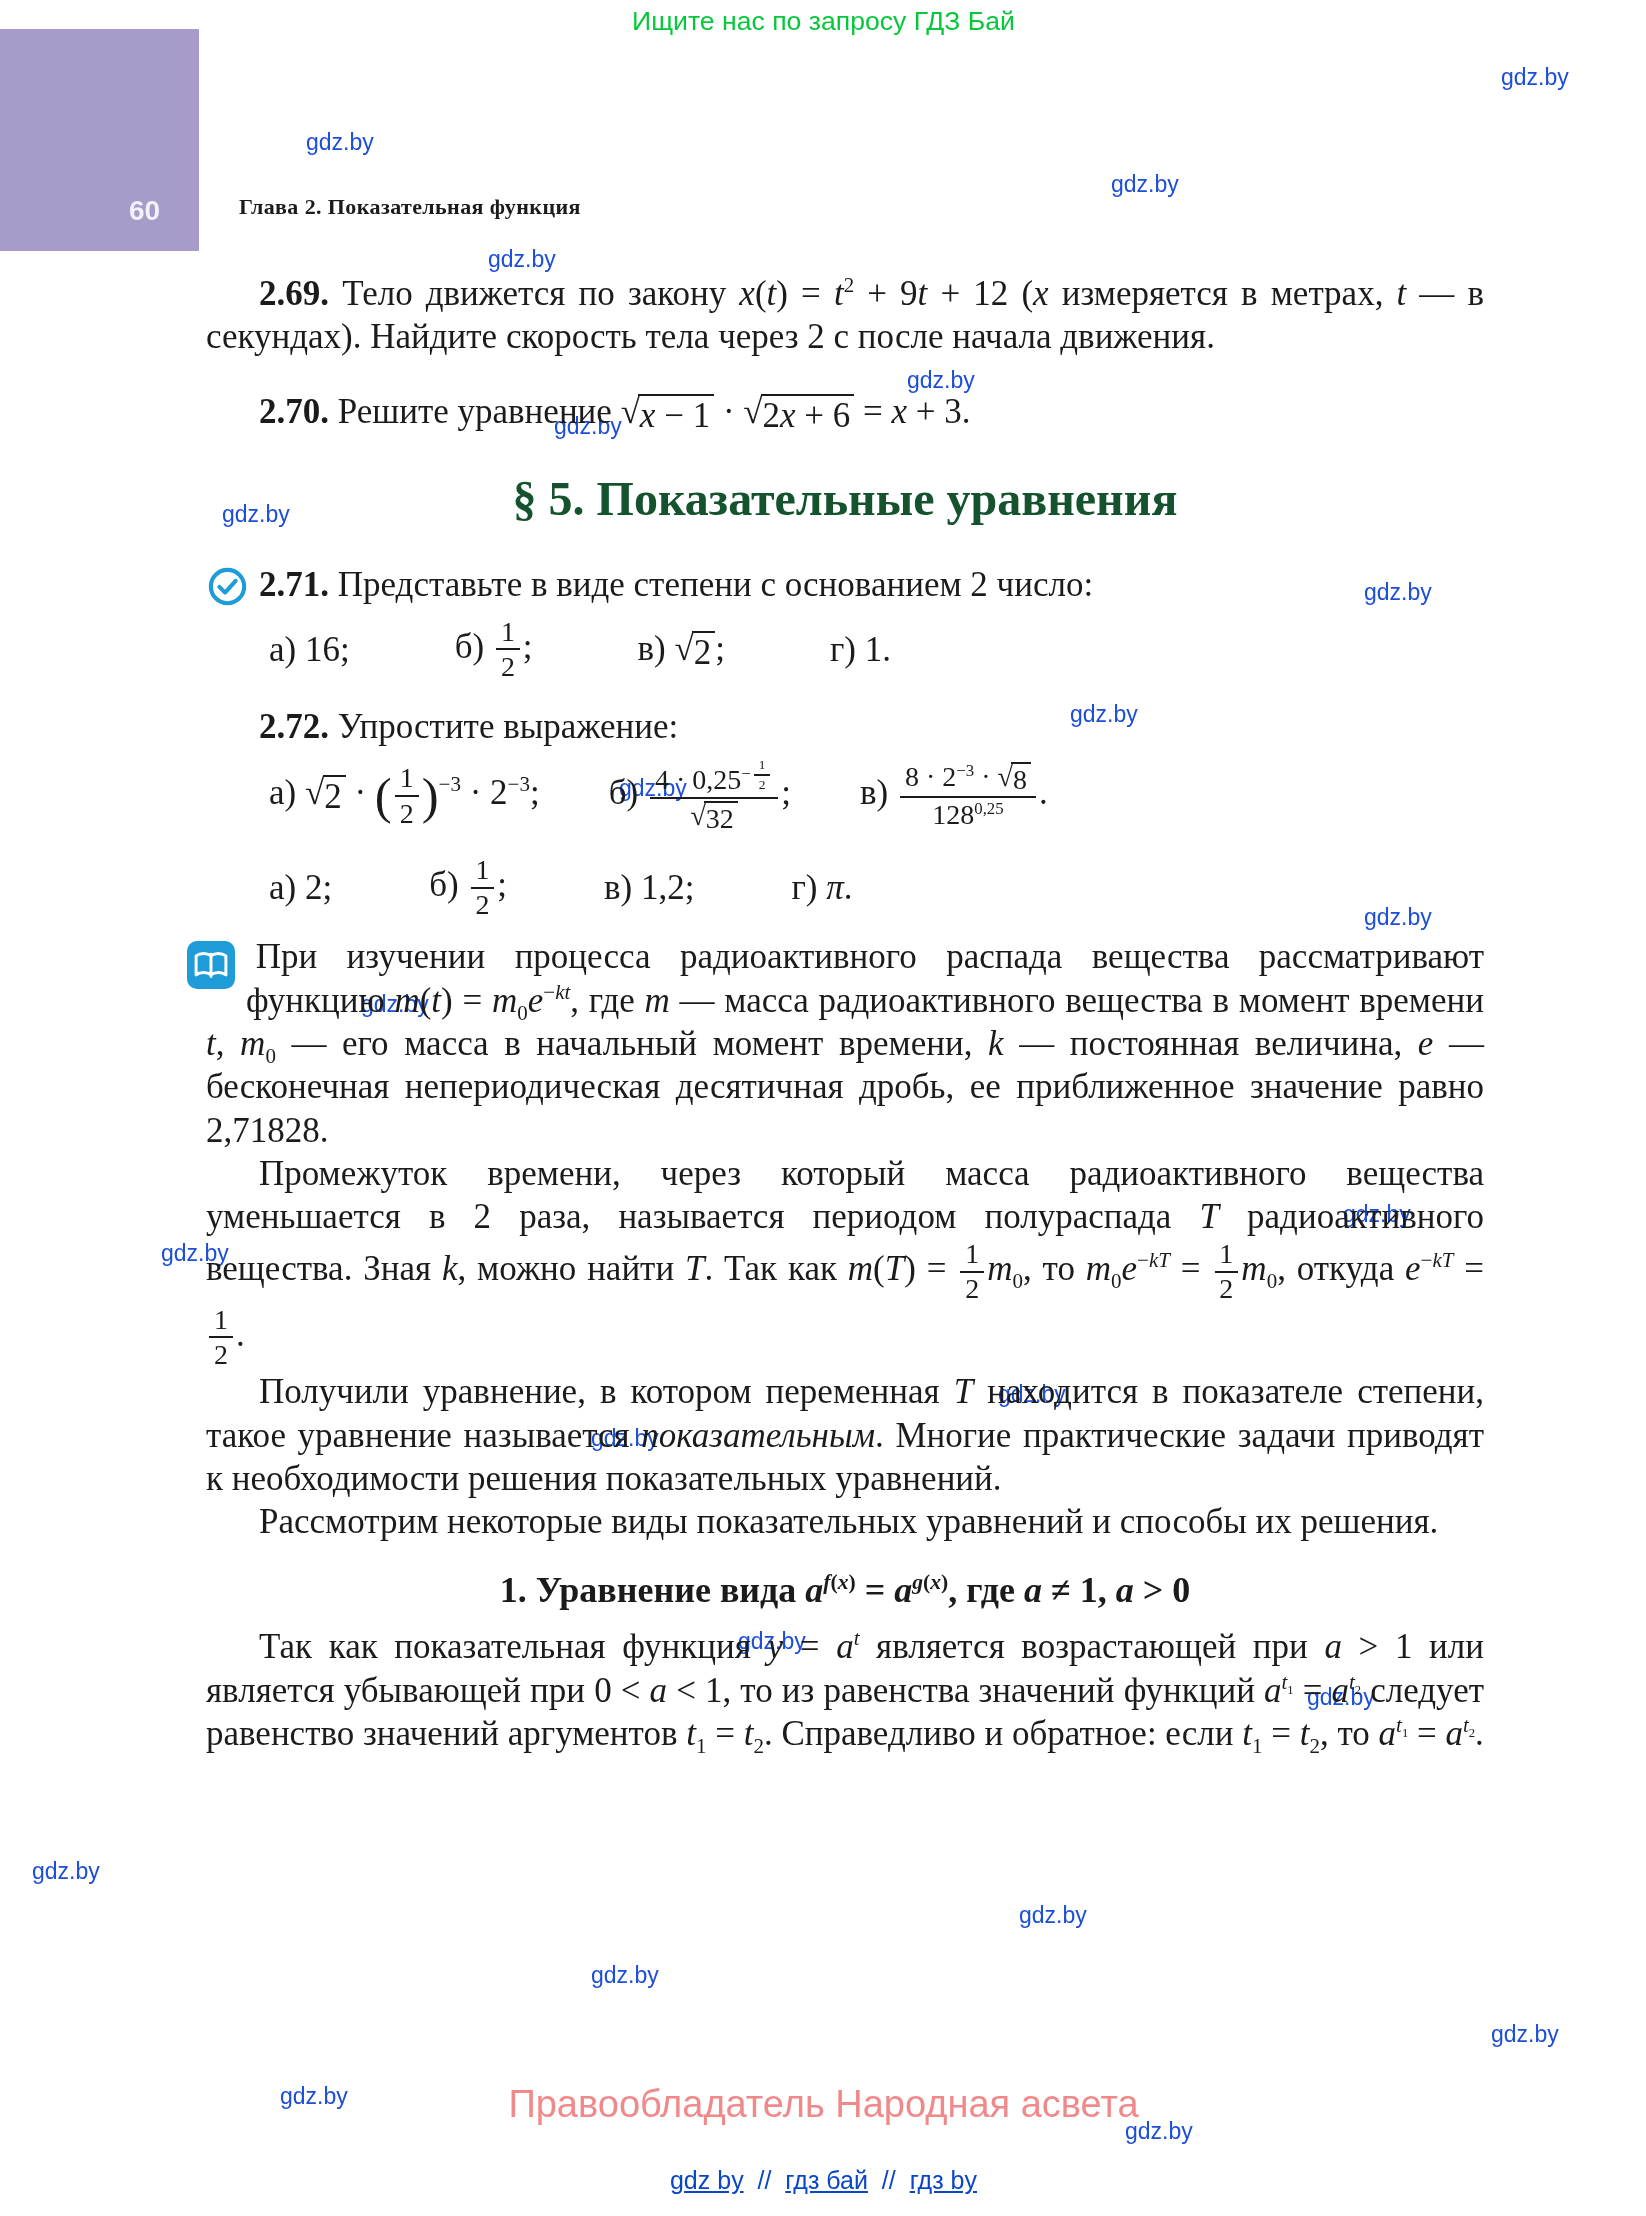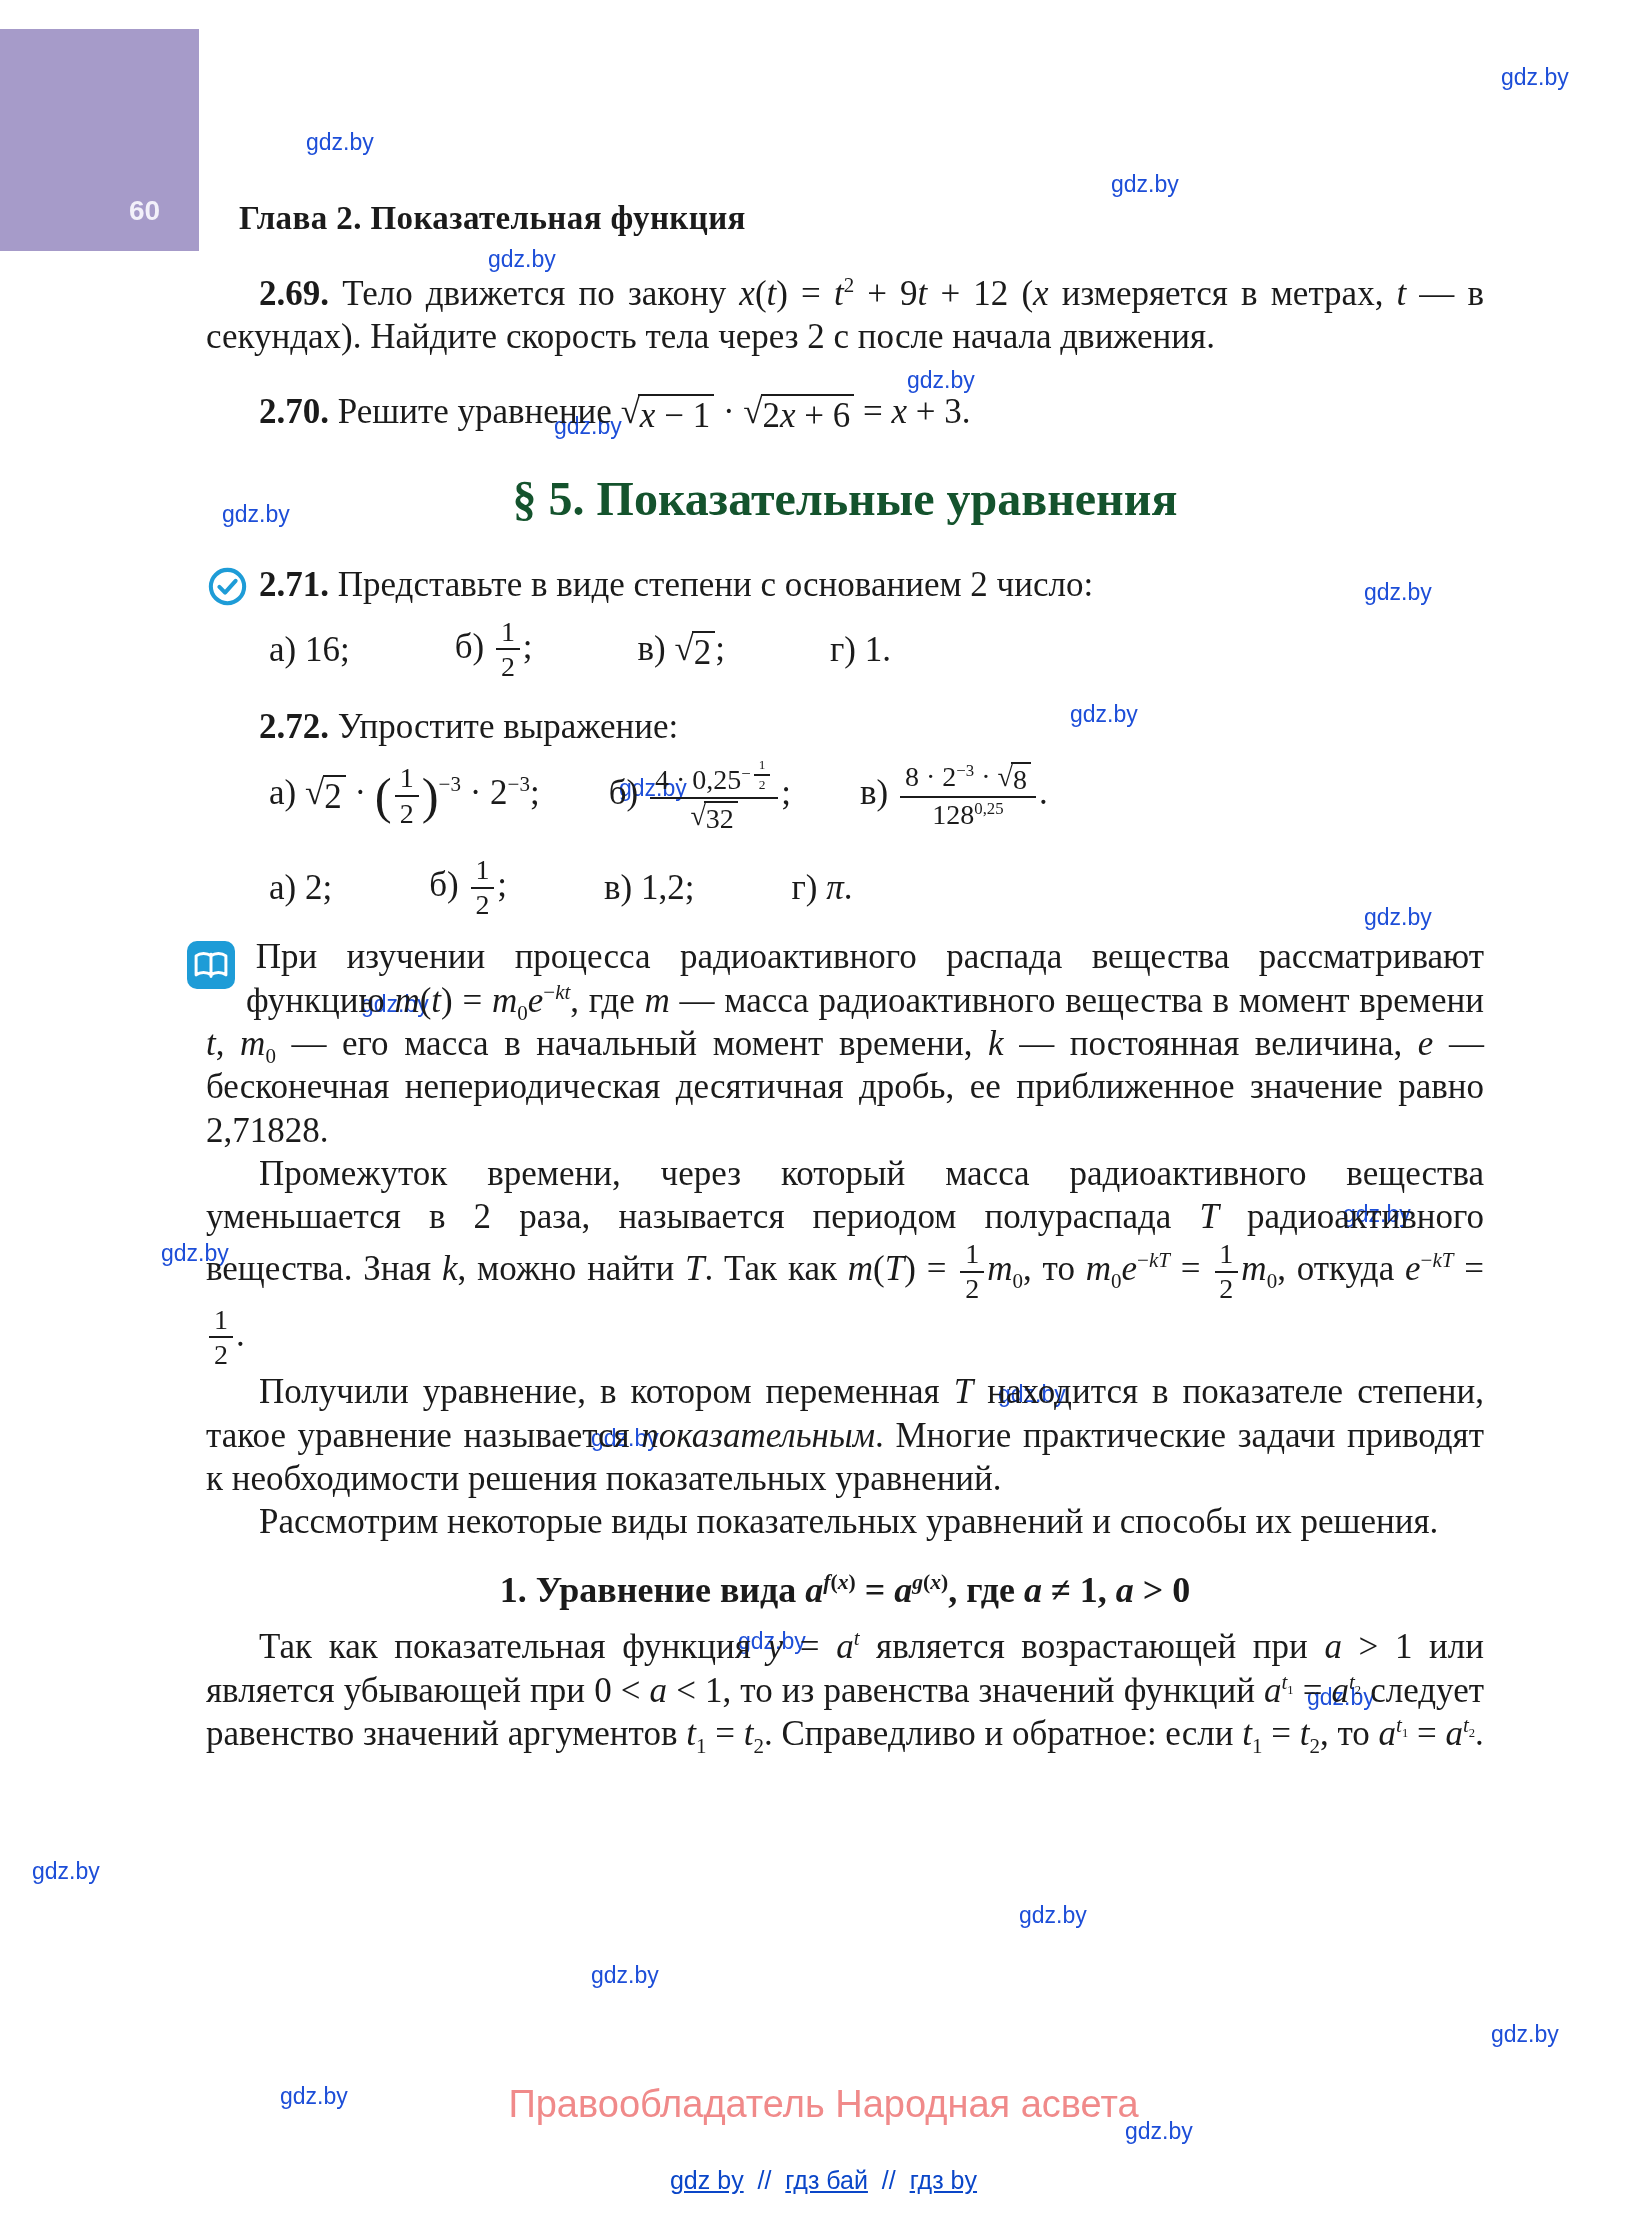--- a/index.html
+++ b/index.html
@@ -9,21 +9,21 @@
 
   .top-banner{position:absolute;left:0;top:6.4px;width:100%;text-align:center;
       font-family:"Liberation Sans",sans-serif;font-size:26.6px;color:#07c83c;}
 
   .watermark{position:absolute;font-family:"Liberation Sans",sans-serif;font-size:23px;
       color:#1d4ed8;white-space:nowrap;}
 
   .corner{position:absolute;left:0;top:29px;width:199px;height:222px;background:#a69bc9;}
   .page-num{position:absolute;left:129px;top:166px;font-family:"Liberation Sans",sans-serif;
       font-size:28px;font-weight:bold;color:#f3f1fa;}
-  .chapter{position:absolute;left:239px;top:200px;font-size:33px;font-weight:bold;letter-spacing:0.4px;}
+  .chapter{position:absolute;left:239px;top:194px;font-size:22px;font-weight:bold;letter-spacing:0.4px;}
 
   .content{position:absolute;left:206px;top:272px;width:1278px;font-size:35px;line-height:1.24;
       text-align:justify;}
   .para{margin:0;}
   .indent{text-indent:53px;}
   .plabel{font-weight:bold;}
   .mt270{margin-top:31px;}
   .sec5{margin:34px 0 0 0;text-align:center;font-size:48px;font-weight:bold;color:#14532d;text-indent:0;}
   .prob-block{position:relative;}
   .mt271{margin-top:35px;}
@@ -59,20 +59,21 @@
   .sqrt{display:inline-flex;align-items:flex-start;text-indent:0;}
   .rsign{line-height:1.05;}
   .rbar{border-top:2.4px solid currentColor;padding:0 4px 0 1.6px;margin-left:-1.6px;line-height:1.12;}
   .bigp{font-size:1.45em;vertical-align:middle;line-height:0;font-weight:normal;}
 </style>
 </head>
 <body>
 
 <div class="page">
 
+  <div class="top-banner">Ищите нас по запросу ГДЗ Бай</div>
 
   <div id="wm-layer">
       <span class="watermark" style="left: 1501px; top: 64px;">gdz.by</span>
       <span class="watermark" style="left: 306px; top: 129px;">gdz.by</span>
       <span class="watermark" style="left: 1111px; top: 171px;">gdz.by</span>
       <span class="watermark" style="left: 488px; top: 246px;">gdz.by</span>
       <span class="watermark" style="left: 907px; top: 367px;">gdz.by</span>
       <span class="watermark" style="left: 554px; top: 413px;">gdz.by</span>
       <span class="watermark" style="left: 222px; top: 501px;">gdz.by</span>
       <span class="watermark" style="left: 1364px; top: 579px;">gdz.by</span>

